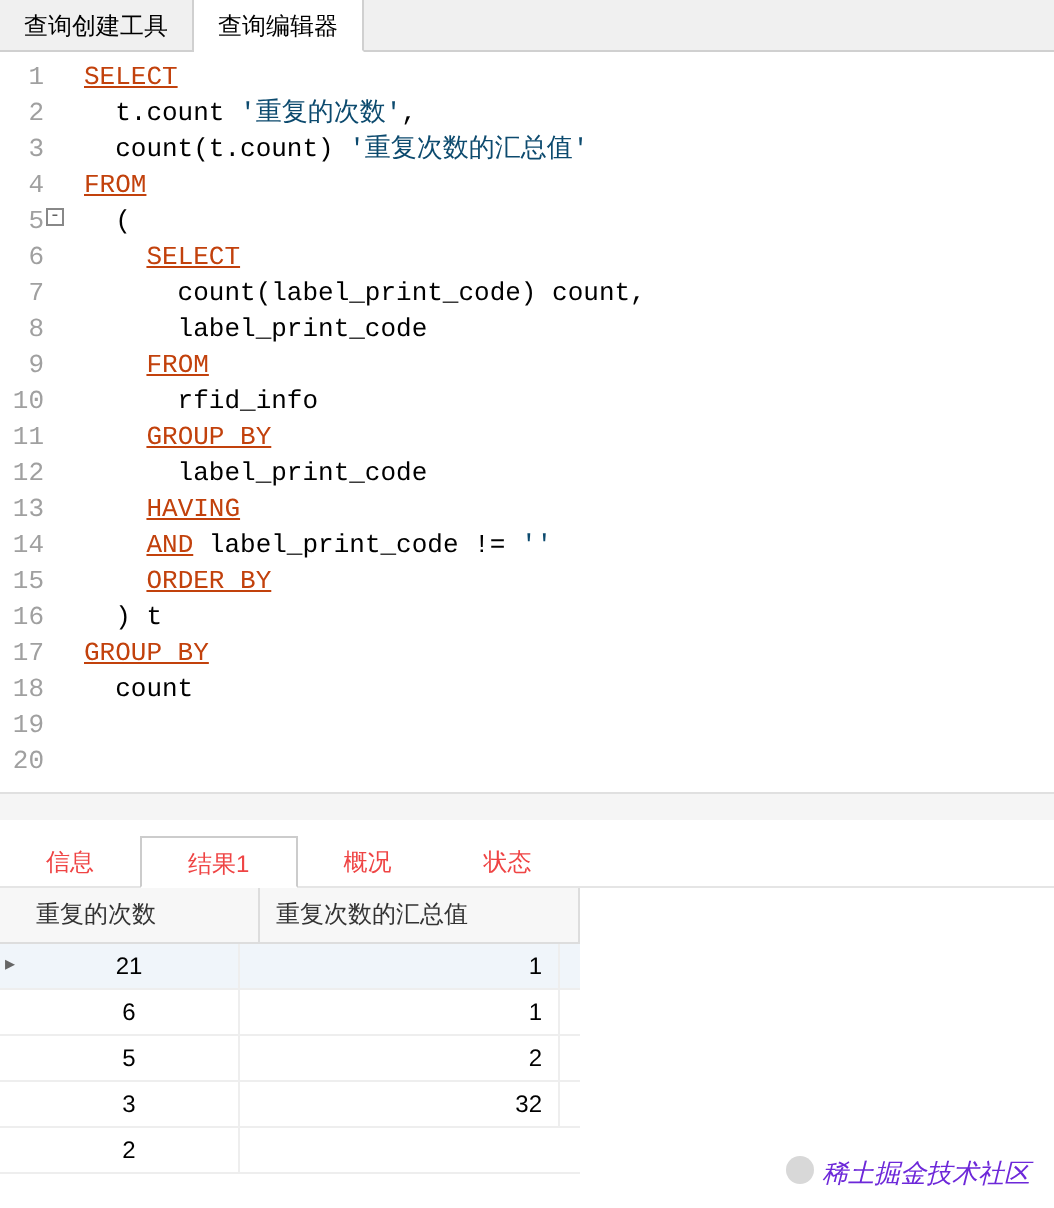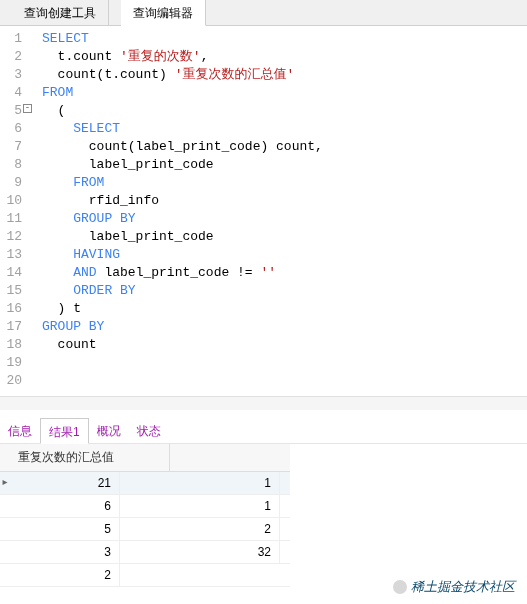--- a/index.html
+++ b/index.html
@@ -17,21 +17,20 @@
       background: #f0f0f0;
       border-bottom: 1px solid #d0d0d0;
       height: 26px;
     }
     .top-tab {
       padding: 5px 12px;
       border-right: 1px solid #d0d0d0;
       background: #f0f0f0;
       cursor: pointer;
       font-size: 12px;
-      margin-left: 12px;
     }
     .top-tab.active {
       background: #fff;
       border-bottom: 1px solid #fff;
       margin-bottom: -1px;
     }
     .editor {
       display: flex;
       font-family: "Courier New", monospace;
       font-size: 13px;
@@ -55,41 +54,41 @@
       height: 9px;
       border: 1px solid #888;
       font-size: 9px;
       line-height: 7px;
       text-align: center;
       background: #fff;
       color: #555;
     }
     .code { flex: 1; padding-left: 14px; }
     .code-line { height: 18px; white-space: pre; }
-    .kw { color: #3b82f6; }
-    .str { color: #b91c1c; }
+    .kw { color: #c2410c; text-decoration: underline; }
+    .str { color: #0c4a6e; }
     .num { color: #800000; }
     .scroll-hint {
       height: 14px;
       background: #f5f5f5;
       border-top: 1px solid #e0e0e0;
       margin-top: 6px;
     }
     .bottom-tabs {
       display: flex;
       background: #fff;
       height: 26px;
       border-bottom: 1px solid #e5e5e5;
       margin-top: 8px;
     }
     .bottom-tab {
-      padding: 5px 8px;
+      padding: 5px 23px;
       cursor: pointer;
       font-size: 12px;
-      color: #a21caf;
+      color: #ef4444;
     }
     .bottom-tab.active {
       border: 1px solid #ccc;
       border-bottom: 1px solid #fff;
       background: #fff;
       margin-bottom: -1px;
     }
     .result-grid {
       width: 290px;
     }
@@ -118,31 +117,31 @@
       text-align: center;
       font-size: 10px;
       padding-top: 4px;
     }
     .grid-cell {
       padding: 4px 8px;
       border-right: 1px solid #eee;
       text-align: right;
       font-size: 12px;
     }
-    .grid-cell.col-a { width: 110px; }
+    .grid-cell.col-a { width: 110px; text-align: center; }
     .grid-cell.col-b { width: 160px; }
     .watermark {
       position: absolute;
       right: 12px;
       bottom: 8px;
-      color: #0c4a6e;
+      color: #6d28d9;
       font-size: 13px;
       font-style: italic;
       display: flex;
-      align-items: center;
+      align-items: flex-start;
       gap: 4px;
     }
     .watermark-icon {
       width: 14px;
       height: 14px;
       border-radius: 50%;
       background: #d8d8d8;
       display: inline-block;
     }
   </style>
@@ -204,20 +203,21 @@
 <div class="bottom-tabs">
   <div class="bottom-tab">信息</div>
   <div class="bottom-tab active">结果1</div>
   <div class="bottom-tab">概况</div>
   <div class="bottom-tab">状态</div>
 </div>
 
 <div class="result-grid">
   <div class="grid-header">
     <div class="row-selector"></div>
+    <div class="grid-header-cell col-a">重复的次数</div>
     <div class="grid-header-cell col-b">重复次数的汇总值</div>
   </div>
   <div class="grid-body">
     <div class="grid-row">
       <div class="row-selector">▸</div>
       <div class="grid-cell col-a">21</div>
       <div class="grid-cell col-b">1</div>
     </div>
     <div class="grid-row">
       <div class="row-selector"></div>

